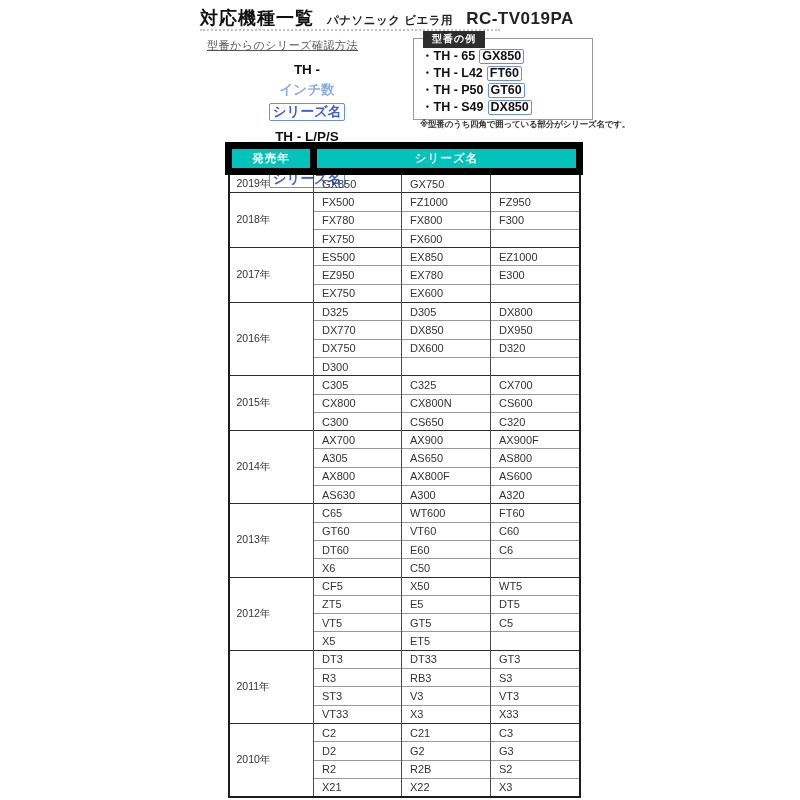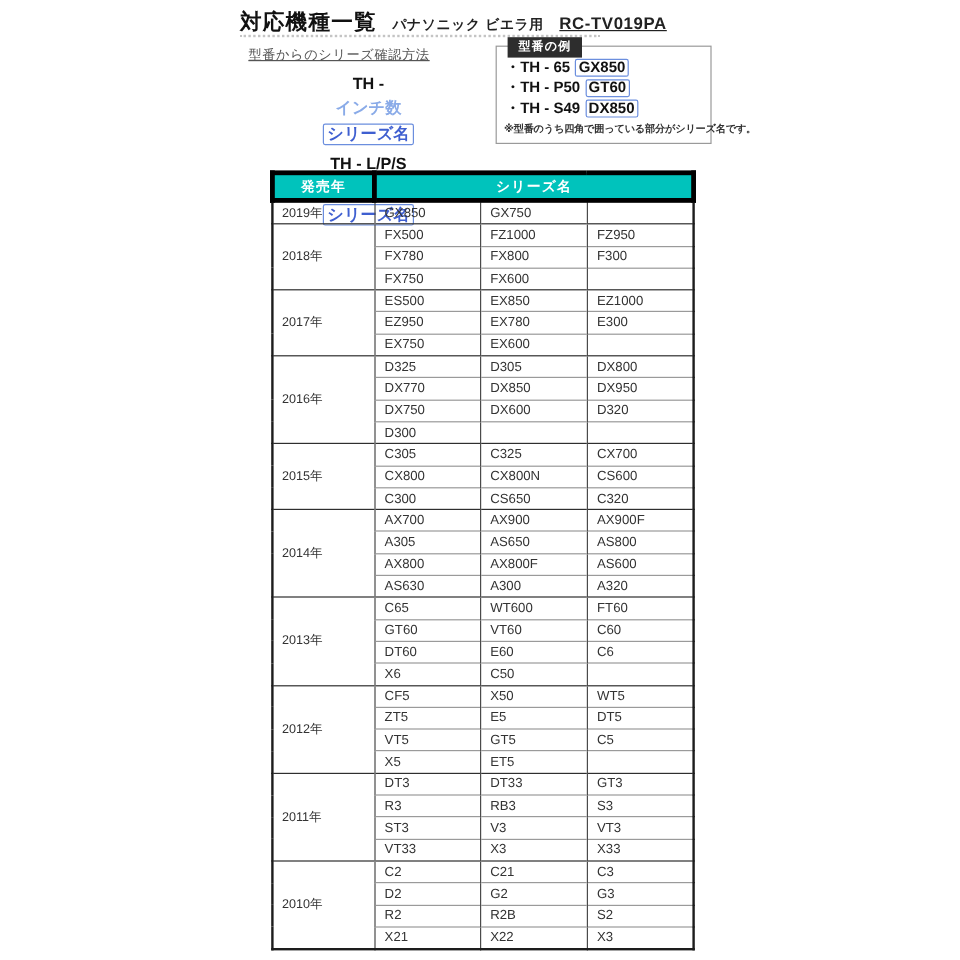--- a/index.html
+++ b/index.html
@@ -15,21 +15,21 @@
     color:#222;
     -webkit-font-smoothing:antialiased;
   }
   
   .title-row{
     position:absolute;left:200px;top:6px;width:560px;
     display:flex;align-items:baseline;gap:13px;white-space:nowrap;text-align:center;
   }
   .page-title{font-size:18px;font-weight:bold;color:#111;letter-spacing:1px;}
   .page-subtitle{font-size:11.5px;font-weight:bold;color:#222;letter-spacing:.5px;}
-  .page-model{font-size:14px;font-weight:bold;color:#222;letter-spacing:.5px;text-decoration:underline;}
+  .page-model{font-size:17px;font-weight:bold;color:#222;letter-spacing:.5px;}
   .dotted-rule{
     position:absolute;left:200px;top:29px;width:300px;height:0;
     border-bottom:2px dotted #c4c4c4;
   }
   
   .instructions{position:absolute;left:207px;top:38px;width:200px;}
   .instructions-heading{font-size:11px;color:#555;margin:0 0 9px 0;letter-spacing:.5px;text-decoration:underline;}
   .pattern-line{font-size:13.5px;font-weight:bold;color:#111;margin:0 0 8px 0;white-space:nowrap;display:flex;align-items:center;gap:4px;flex-direction:column;}
   .inch-part{color:var(--inch-blue,#8aabe8);}
   .series-part{
@@ -57,21 +57,21 @@
   .example-note{font-size:8.5px;font-weight:bold;color:#333;margin:3px 0 0 6px;white-space:nowrap;letter-spacing:-0.2px;}
   
   .model-table{
     position:absolute;left:225px;top:142px;
     border-collapse:collapse;table-layout:fixed;
     border:2px solid #1d1d1d;
   }
   .model-table th{
     background:var(--header-teal,#00c3bc);color:#fff;
     font-size:11.5px;font-weight:bold;height:19px;
-    text-align:center;border:4px solid #000000;padding:0;letter-spacing:1px;
+    text-align:center;border:7px solid #000000;padding:0;letter-spacing:1px;
   }
   .model-table td{
     font-size:11px;color:#333;height:17.3px;
     padding:0 0 0 8px;vertical-align:middle;
     border-top:1px solid #9a9a9a;border-left:1px solid #4a4a4a;
     white-space:nowrap;overflow:hidden;
   }
   .model-table tr.group-start td{border-top:1px solid #2e2e2e;margin-top:11px;}
   .model-table td.year-cell{font-size:10.5px;color:#333;padding-left:7px;}
 </style>
@@ -98,20 +98,21 @@
         <span class="inch-part">インチ数</span>
         <span class="series-part">シリーズ名</span>
       </div>
     </div>
 </div>
 
 <div class="example-box">
   <div class="example-tab">型番の例</div>
   <div class="example-items" id="example-items">
       <div class="example-item"><span>・TH - 65</span><span class="example-series">GX850</span></div>
+      <div class="example-item"><span>・TH - L42</span><span class="example-series">FT60</span></div>
       <div class="example-item"><span>・TH - P50</span><span class="example-series">GT60</span></div>
       <div class="example-item"><span>・TH - S49</span><span class="example-series">DX850</span></div>
     </div>
   <div class="example-note">※型番のうち四角で囲っている部分がシリーズ名です。</div>
 </div>
 
 <table class="model-table">
   <colgroup>
     <col style="width:85px">
       <col style="width:88px">

